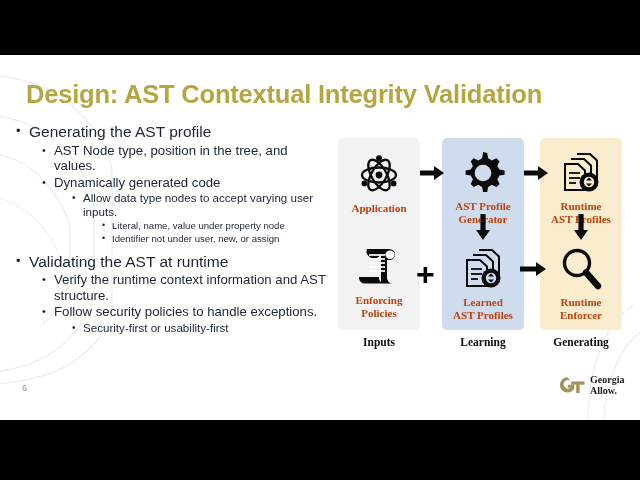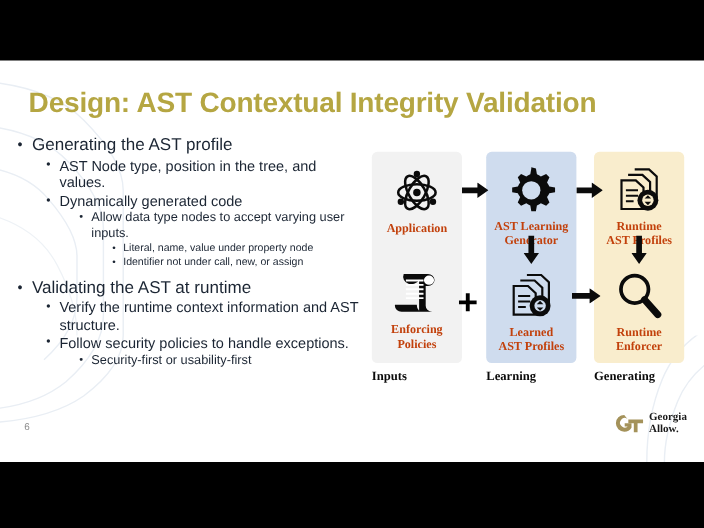--- a/index.html
+++ b/index.html
@@ -150,20 +150,21 @@
     font-size: 11px;
     font-weight: bold;
     line-height: 1.14;
     font-family: "Liberation Serif", serif;
   }
 
   .collabel {
     position: absolute;
     top: 198px;
     width: 82px;
+    text-align: center;
     font-size: 11.5px;
     font-weight: bold;
     color: #0b0b0b;
     font-family: "Liberation Serif", serif;
   }
 
   .arrow {
     position: absolute;
     line-height: 0;
   }
@@ -252,21 +253,21 @@
       <div class="b l3">
         <span class="dot">•</span>
         <span class="tx">Allow data type nodes to accept varying user inputs.</span>
       </div>
       <div class="b l4">
         <span class="dot">•</span>
         <span class="tx">Literal, name, value under property node</span>
       </div>
       <div class="b l4">
         <span class="dot">•</span>
-        <span class="tx">Identifier not under call, new, or assign</span>
+        <span class="tx">Identifier not under user, new, or assign</span>
       </div>
       <div class="gap-md"></div>
       <div class="b l1">
         <span class="dot">•</span>
         <span class="tx">Validating the AST at runtime</span>
       </div>
       <div class="b l2">
         <span class="dot">•</span>
         <span class="tx">Verify the runtime context information and AST structure.</span>
       </div>
@@ -333,21 +334,21 @@
           <svg width="50" height="50" viewBox="0 0 50 50" xmlns="http://www.w3.org/2000/svg">
             <g fill="#0b0b0b">
               <path d="M25 4 l4.2 1.1 .9 5.2 a15 15 0 0 1 3.6 2.1 l4.8-2.2 3 3 -2.2 4.8 a15 15 0 0 1 2.1 3.6 l5.2 .9
                        0 4.2 -5.2 .9 a15 15 0 0 1 -2.1 3.6 l2.2 4.8 -3 3 -4.8-2.2 a15 15 0 0 1 -3.6 2.1 l-.9 5.2
                        -4.2 0 -.9-5.2 a15 15 0 0 1 -3.6-2.1 l-4.8 2.2 -3-3 2.2-4.8 a15 15 0 0 1 -2.1-3.6 l-5.2-.9
                        0-4.2 5.2-.9 a15 15 0 0 1 2.1-3.6 l-2.2-4.8 3-3 4.8 2.2 a15 15 0 0 1 3.6-2.1 l.9-5.2 z"></path>
               <circle cx="25" cy="25" r="8.3" fill="#cfdcee"></circle>
             </g>
           </svg>
         </span>
-        <span class="cap">AST Learning</span>
+        <span class="cap">AST Profile</span>
         <span class="cap">Generator</span>
       </div>
 
       <div class="cell" style="left:108px; top:106px;">
         <span class="ico">
           <svg width="52" height="50" viewBox="0 0 52 50" xmlns="http://www.w3.org/2000/svg">
             <g fill="none" stroke="#0b0b0b" stroke-width="2">
               <path d="M10 16 h13 l7 6.5 V42 H10 z"></path>
               <path d="M16 11 h13 l7 6.5 V37"></path>
               <path d="M22 6 h13 l7 6.5 V32"></path>

